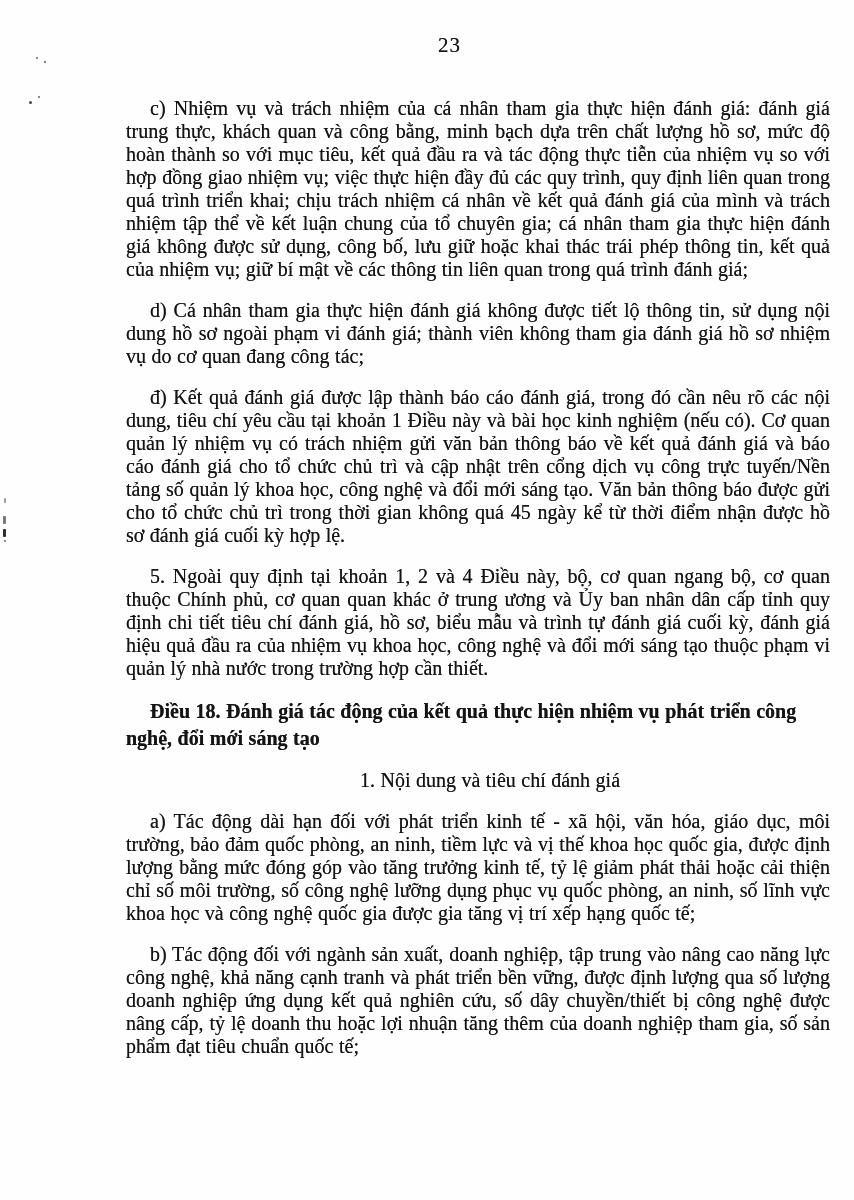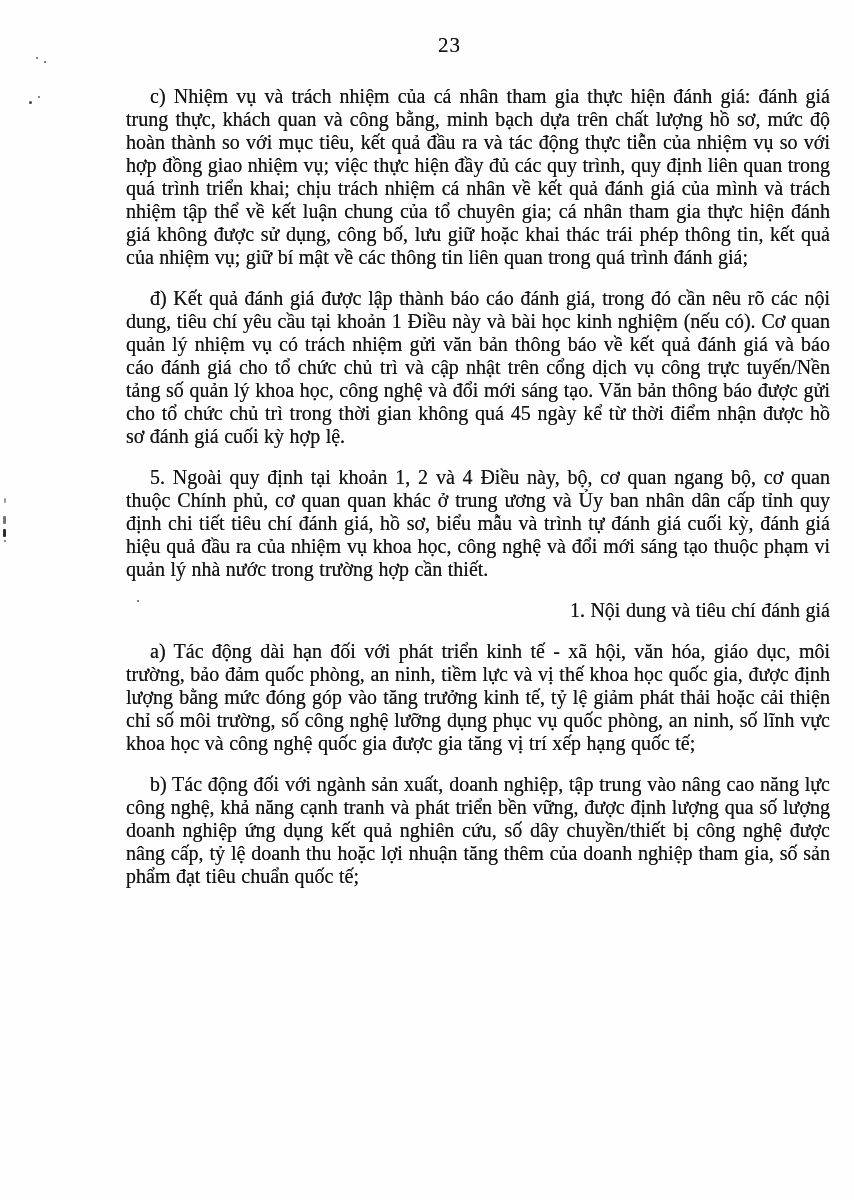--- a/index.html
+++ b/index.html
@@ -26,40 +26,40 @@
     top: 33px;
     left: 438px;
     font-size: 21px;
     line-height: 24px;
     letter-spacing: 1px;
     text-shadow: 0 0 0.5px rgba(20,20,20,0.7);
   }
   .text-column {
     position: absolute;
     left: 126px;
-    top: 85px;
+    top: 97px;
     width: 704px;
   }
   .para {
     margin: 0 0 18px 0;
     font-size: 20px;
     line-height: 23px;
     text-align: justify;
     text-indent: 24px;
     text-shadow: 0 0 0.55px rgba(20,20,20,0.75);
     word-spacing: 0.5px;
   }
   .para.heading {
     font-weight: bold;
     text-align: left;
     line-height: 27px;
     margin-bottom: 17px;
   }
   .para.single-line {
-    text-align: right;
+    text-align: center;
   }
   
   .speck {
     position: absolute;
     background: #555;
     border-radius: 50%;
   }
   .edge-mark {
     position: absolute;
     background: #444;
@@ -69,25 +69,27 @@
 </head>
 <body>
 
 <div class="page">
 
   <div class="page-number">23</div>
 
   <div class="text-column">
     <p class="para">c) Nhiệm vụ và trách nhiệm của cá nhân tham gia thực hiện đánh giá: đánh giá trung thực, khách quan và công bằng, minh bạch dựa trên chất lượng hồ sơ, mức độ hoàn thành so với mục tiêu, kết quả đầu ra và tác động thực tiễn của nhiệm vụ so với hợp đồng giao nhiệm vụ; việc thực hiện đầy đủ các quy trình, quy định liên quan trong quá trình triển khai; chịu trách nhiệm cá nhân về kết quả đánh giá của mình và trách nhiệm tập thể về kết luận chung của tổ chuyên gia; cá nhân tham gia thực hiện đánh giá không được sử dụng, công bố, lưu giữ hoặc khai thác trái phép thông tin, kết quả của nhiệm vụ; giữ bí mật về các thông tin liên quan trong quá trình đánh giá;</p>
 
+    <p class="para">d) Cá nhân tham gia thực hiện đánh giá không được tiết lộ thông tin, sử dụng nội dung hồ sơ ngoài phạm vi đánh giá; thành viên không tham gia đánh giá hồ sơ nhiệm vụ do cơ quan đang công tác;</p>
 
     <p class="para">đ) Kết quả đánh giá được lập thành báo cáo đánh giá, trong đó cần nêu rõ các nội dung, tiêu chí yêu cầu tại khoản 1 Điều này và bài học kinh nghiệm (nếu có). Cơ quan quản lý nhiệm vụ có trách nhiệm gửi văn bản thông báo về kết quả đánh giá và báo cáo đánh giá cho tổ chức chủ trì và cập nhật trên cổng dịch vụ công trực tuyến/Nền tảng số quản lý khoa học, công nghệ và đổi mới sáng tạo. Văn bản thông báo được gửi cho tổ chức chủ trì trong thời gian không quá 45 ngày kể từ thời điểm nhận được hồ sơ đánh giá cuối kỳ hợp lệ.</p>
 
     <p class="para">5. Ngoài quy định tại khoản 1, 2 và 4 Điều này, bộ, cơ quan ngang bộ, cơ quan thuộc Chính phủ, cơ quan quan khác ở trung ương và Ủy ban nhân dân cấp tỉnh quy định chi tiết tiêu chí đánh giá, hồ sơ, biểu mẫu và trình tự đánh giá cuối kỳ, đánh giá hiệu quả đầu ra của nhiệm vụ khoa học, công nghệ và đổi mới sáng tạo thuộc phạm vi quản lý nhà nước trong trường hợp cần thiết.</p>
 
+    <p class="para heading">Điều 18. Đánh giá tác động của kết quả thực hiện nhiệm vụ phát triển công nghệ, đổi mới sáng tạo</p>
 
     <p class="para single-line">1. Nội dung và tiêu chí đánh giá</p>
 
     <p class="para">a) Tác động dài hạn đối với phát triển kinh tế - xã hội, văn hóa, giáo dục, môi trường, bảo đảm quốc phòng, an ninh, tiềm lực và vị thế khoa học quốc gia, được định lượng bằng mức đóng góp vào tăng trưởng kinh tế, tỷ lệ giảm phát thải hoặc cải thiện chỉ số môi trường, số công nghệ lưỡng dụng phục vụ quốc phòng, an ninh, số lĩnh vực khoa học và công nghệ quốc gia được gia tăng vị trí xếp hạng quốc tế;</p>
 
     <p class="para">b) Tác động đối với ngành sản xuất, doanh nghiệp, tập trung vào nâng cao năng lực công nghệ, khả năng cạnh tranh và phát triển bền vững, được định lượng qua số lượng doanh nghiệp ứng dụng kết quả nghiên cứu, số dây chuyền/thiết bị công nghệ được nâng cấp, tỷ lệ doanh thu hoặc lợi nhuận tăng thêm của doanh nghiệp tham gia, số sản phẩm đạt tiêu chuẩn quốc tế;</p>
   </div>
 
   <div class="speck" style="left:36px; top:57px; width:2px; height:2px; background:#666;"></div>
   <div class="speck" style="left:44px; top:61px; width:2px; height:2px; background:#555;"></div>

